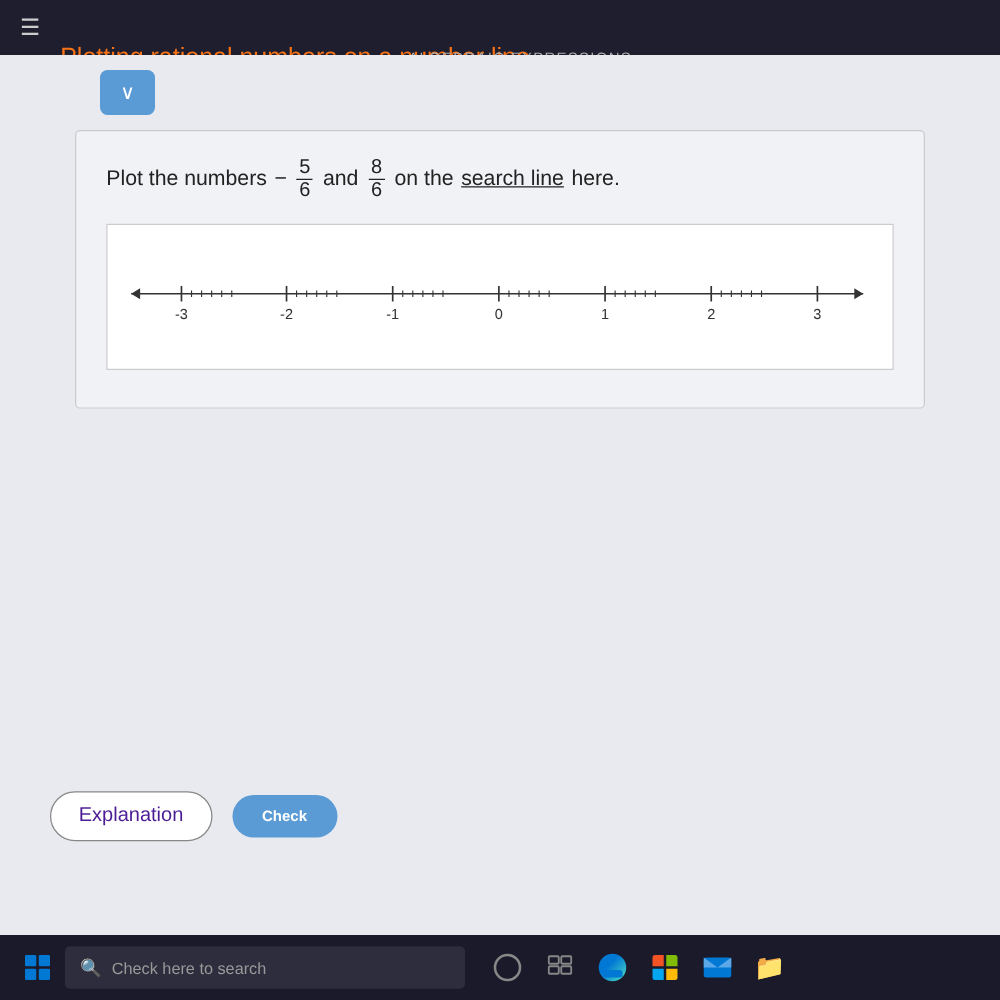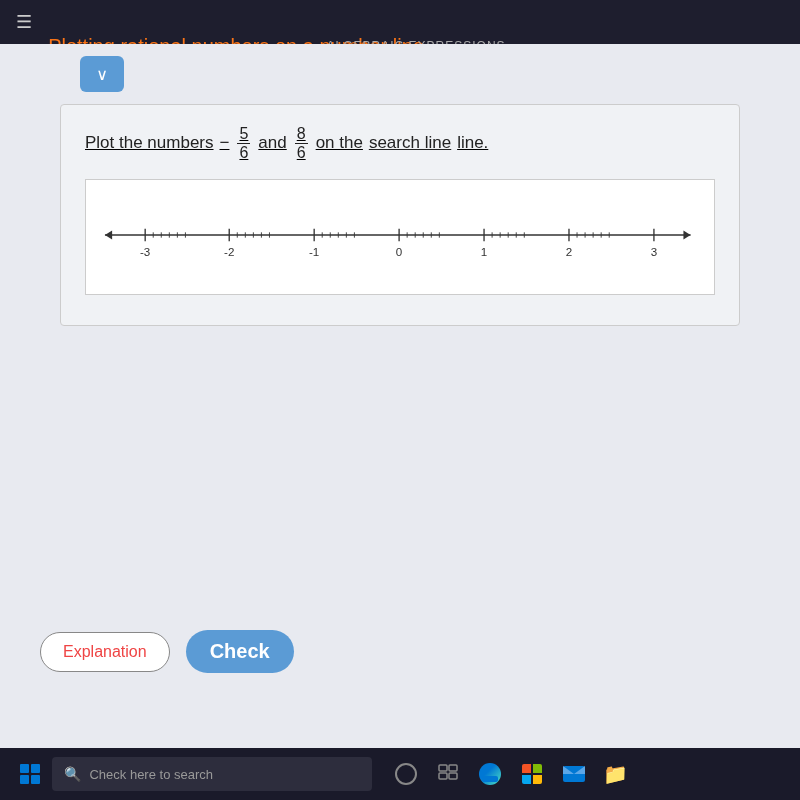--- a/index.html
+++ b/index.html
@@ -79,21 +79,20 @@
       justify-content: center;
     }
 
     
     .problem-area {
       background: #f0f2f5;
       margin: 0 60px 0 60px;
       padding: 20px 24px 30px 24px;
       border: 1px solid #ccc;
       border-radius: 4px;
-      text-decoration: underline;
     }
 
     .problem-text {
       font-size: 17px;
       color: #222;
       display: flex;
       align-items: center;
       gap: 6px;
       flex-wrap: wrap;
       margin-bottom: 18px;
@@ -146,35 +145,35 @@
       left: 0;
       right: 0;
       padding: 12px 40px;
       display: flex;
       align-items: center;
       gap: 16px;
     }
 
     .btn-explanation {
       background: white;
-      color: #ef4444;
+      color: #4c1d95;
       border: 1.5px solid #888;
       border-radius: 24px;
       padding: 10px 22px;
       font-size: 16px;
       cursor: pointer;
     }
 
     .btn-check {
       background: #5b9bd5;
       color: white;
       border: none;
       border-radius: 24px;
       padding: 10px 24px;
-      font-size: 20px;
+      font-size: 12px;
       font-weight: 600;
       cursor: pointer;
     }
 
     
     .taskbar {
       height: 52px;
       background: #1a1a2a;
       display: flex;
       align-items: center;
@@ -359,21 +358,21 @@
           <span class="numerator">5</span>
           <span class="denominator">6</span>
         </span>
         <span>and</span>
         <span class="fraction">
           <span class="numerator">8</span>
           <span class="denominator">6</span>
         </span>
         <span>on the</span>
         <span class="underlined">search line</span>
-        <span>line.</span>
+        <span>here.</span>
       </div>
 
       <div class="number-line-container">
         <svg class="number-line-svg" viewBox="0 0 680 70" xmlns="http://www.w3.org/2000/svg">
 
           <line x1="10" y1="35" x2="665" y2="35" stroke="#333" stroke-width="1.5"></line>
 
           <polygon points="10,35 18,30 18,40" fill="#333"></polygon>
 
           <polygon points="665,35 657,30 657,40" fill="#333"></polygon>

